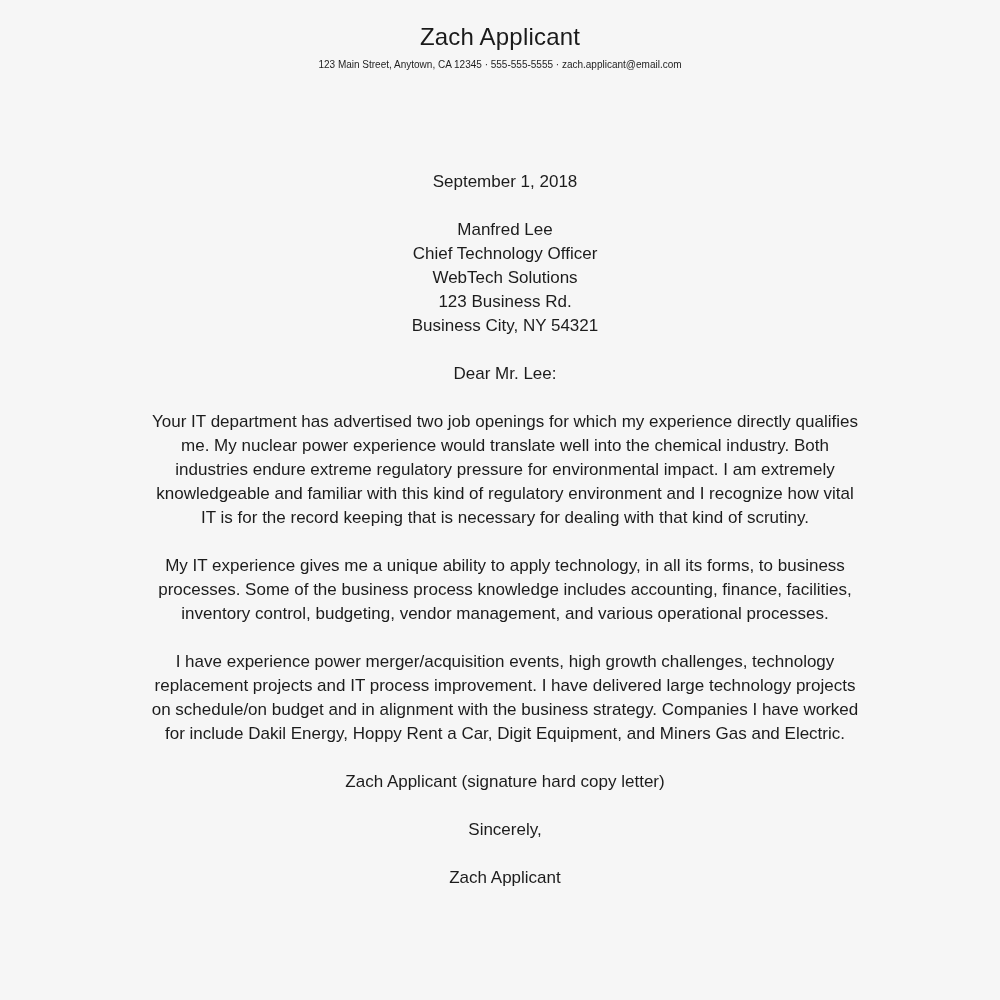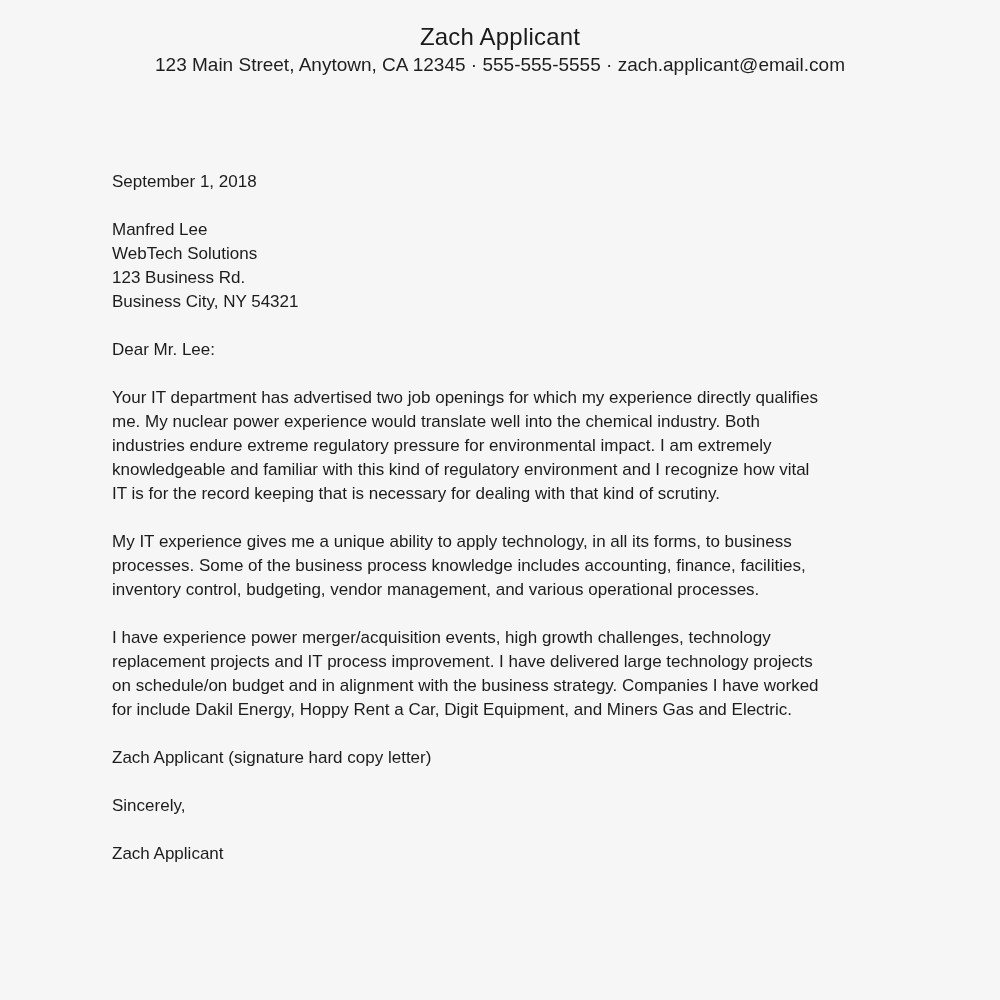--- a/index.html
+++ b/index.html
@@ -30,34 +30,35 @@
   }
   .letterhead-name {
     font-size: 24px;
     font-weight: 400;
     letter-spacing: 0.2px;
     color: #1a1a1a;
     line-height: 30px;
   }
   .letterhead-contact {
     margin-top: 4px;
-    font-size: 19px;
+    font-size: 10px;
     color: #1e1e1e;
     line-height: 18px;
   }
 
   
   .letter {
     position: absolute;
     top: 170px;
-    left: 112px;
+    left: 105px;
     width: 800px;
     font-size: 17px;
     line-height: 24px;
     color: #1c1c1c;
+    text-align: center;
   }
   .block {
     margin-bottom: 24px;
   }
   .block:last-child {
     margin-bottom: 0;
   }
 </style>
 </head>
 <body>
@@ -68,20 +69,21 @@
     <div class="letterhead-name">Zach Applicant</div>
     <div class="letterhead-contact">123 Main Street, Anytown, CA 12345 · 555-555-5555 · zach.applicant@email.com</div>
   </div>
 
   <div class="letter">
 
     <div class="block">September 1, 2018</div>
 
     <div class="block">
         <div>Manfred Lee</div>
+        <div>Chief Technology Officer</div>
         <div>WebTech Solutions</div>
         <div>123 Business Rd.</div>
         <div>Business City, NY 54321</div>
       </div>
 
     <div class="block">Dear Mr. Lee:</div>
 
     <div class="block">
         <div>Your IT department has advertised two job openings for which my experience directly qualifies</div>
         <div>me. My nuclear power experience would translate well into the chemical industry. Both</div>

